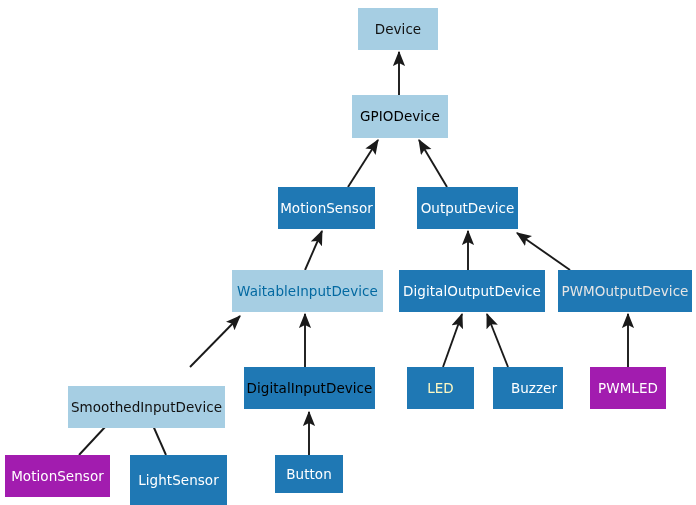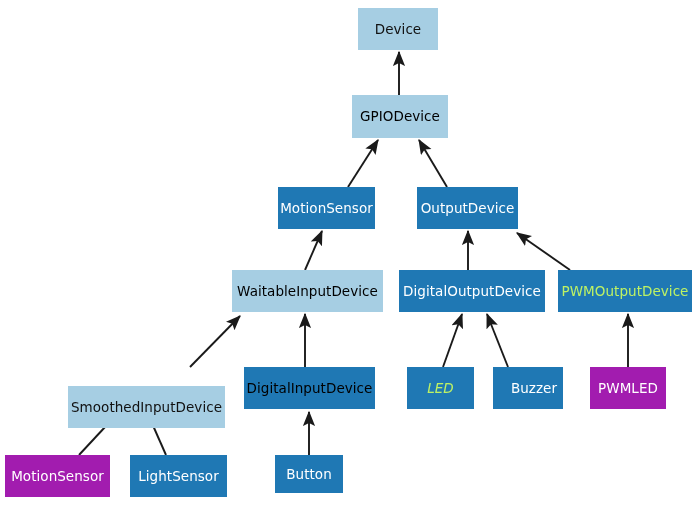--- a/index.html
+++ b/index.html
@@ -79,48 +79,48 @@
       </div>
       <div class="node light" style="left: 352px; top: 95px; width: 96px; height: 43px; background: rgb(166, 206, 227); color: #000000;">
         <span>GPIODevice</span>
       </div>
       <div class="node dark" style="left: 278px; top: 187px; width: 97px; height: 42px; background: rgb(31, 120, 180); color: rgb(255, 255, 255);">
         <span>MotionSensor</span>
       </div>
       <div class="node dark" style="left: 417px; top: 187px; width: 101px; height: 42px; background: rgb(31, 120, 180); color: rgb(255, 255, 255);">
         <span>OutputDevice</span>
       </div>
-      <div class="node light" style="left: 232px; top: 270px; width: 151px; height: 42px; background: rgb(166, 206, 227); color: #000000;">
+      <div class="node light" style="left: 232px; top: 270px; width: 151px; height: 42px; background: rgb(166, 206, 227); color: #0369a1;">
         <span>WaitableInputDevice</span>
       </div>
       <div class="node dark" style="left: 399px; top: 270px; width: 146px; height: 42px; background: rgb(31, 120, 180); color: rgb(255, 255, 255);">
         <span>DigitalOutputDevice</span>
       </div>
-      <div class="node dark" style="left: 558px; top: 270px; width: 134px; height: 42px; background: rgb(31, 120, 180); color: #bef264;">
+      <div class="node dark" style="left: 558px; top: 270px; width: 134px; height: 42px; background: rgb(31, 120, 180); color: #e5e5e5;">
         <span>PWMOutputDevice</span>
       </div>
       <div class="node light" style="left: 68px; top: 386px; width: 157px; height: 42px; background: rgb(166, 206, 227); color: rgb(17, 17, 17);">
         <span>SmoothedInputDevice</span>
       </div>
       <div class="node dark" style="left: 244px; top: 367px; width: 131px; height: 42px; background: rgb(31, 120, 180); color: #000000;">
         <span>DigitalInputDevice</span>
       </div>
-      <div class="node dark" style="left: 407px; top: 367px; width: 67px; height: 42px; background: rgb(31, 120, 180); color: #bef264; font-style: italic;">
+      <div class="node dark" style="left: 407px; top: 367px; width: 67px; height: 42px; background: rgb(31, 120, 180); color: #fef9c3;">
         <span>LED</span>
       </div>
       <div class="node dark" style="left: 493px; top: 367px; width: 70px; height: 42px; background: rgb(31, 120, 180); color: rgb(255, 255, 255); padding-left: 12px;">
         <span>Buzzer</span>
       </div>
       <div class="node dark" style="left: 590px; top: 367px; width: 76px; height: 42px; background: #a21caf; color: rgb(255, 255, 255);">
         <span>PWMLED</span>
       </div>
       <div class="node dark" style="left: 5px; top: 455px; width: 105px; height: 42px; background: #a21caf; color: rgb(255, 255, 255);">
         <span>MotionSensor</span>
       </div>
-      <div class="node dark" style="left: 130px; top: 455px; width: 97px; height: 42px; background: rgb(31, 120, 180); color: rgb(255, 255, 255);">
+      <div class="node dark" style="left: 130px; top: 455px; width: 97px; height: 51px; background: rgb(31, 120, 180); color: rgb(255, 255, 255);">
         <span>LightSensor</span>
       </div>
       <div class="node dark" style="left: 275px; top: 455px; width: 68px; height: 38px; background: rgb(31, 120, 180); color: rgb(255, 255, 255);">
         <span>Button</span>
       </div>
     </div>
 
 </div>
 
 </body></html>

